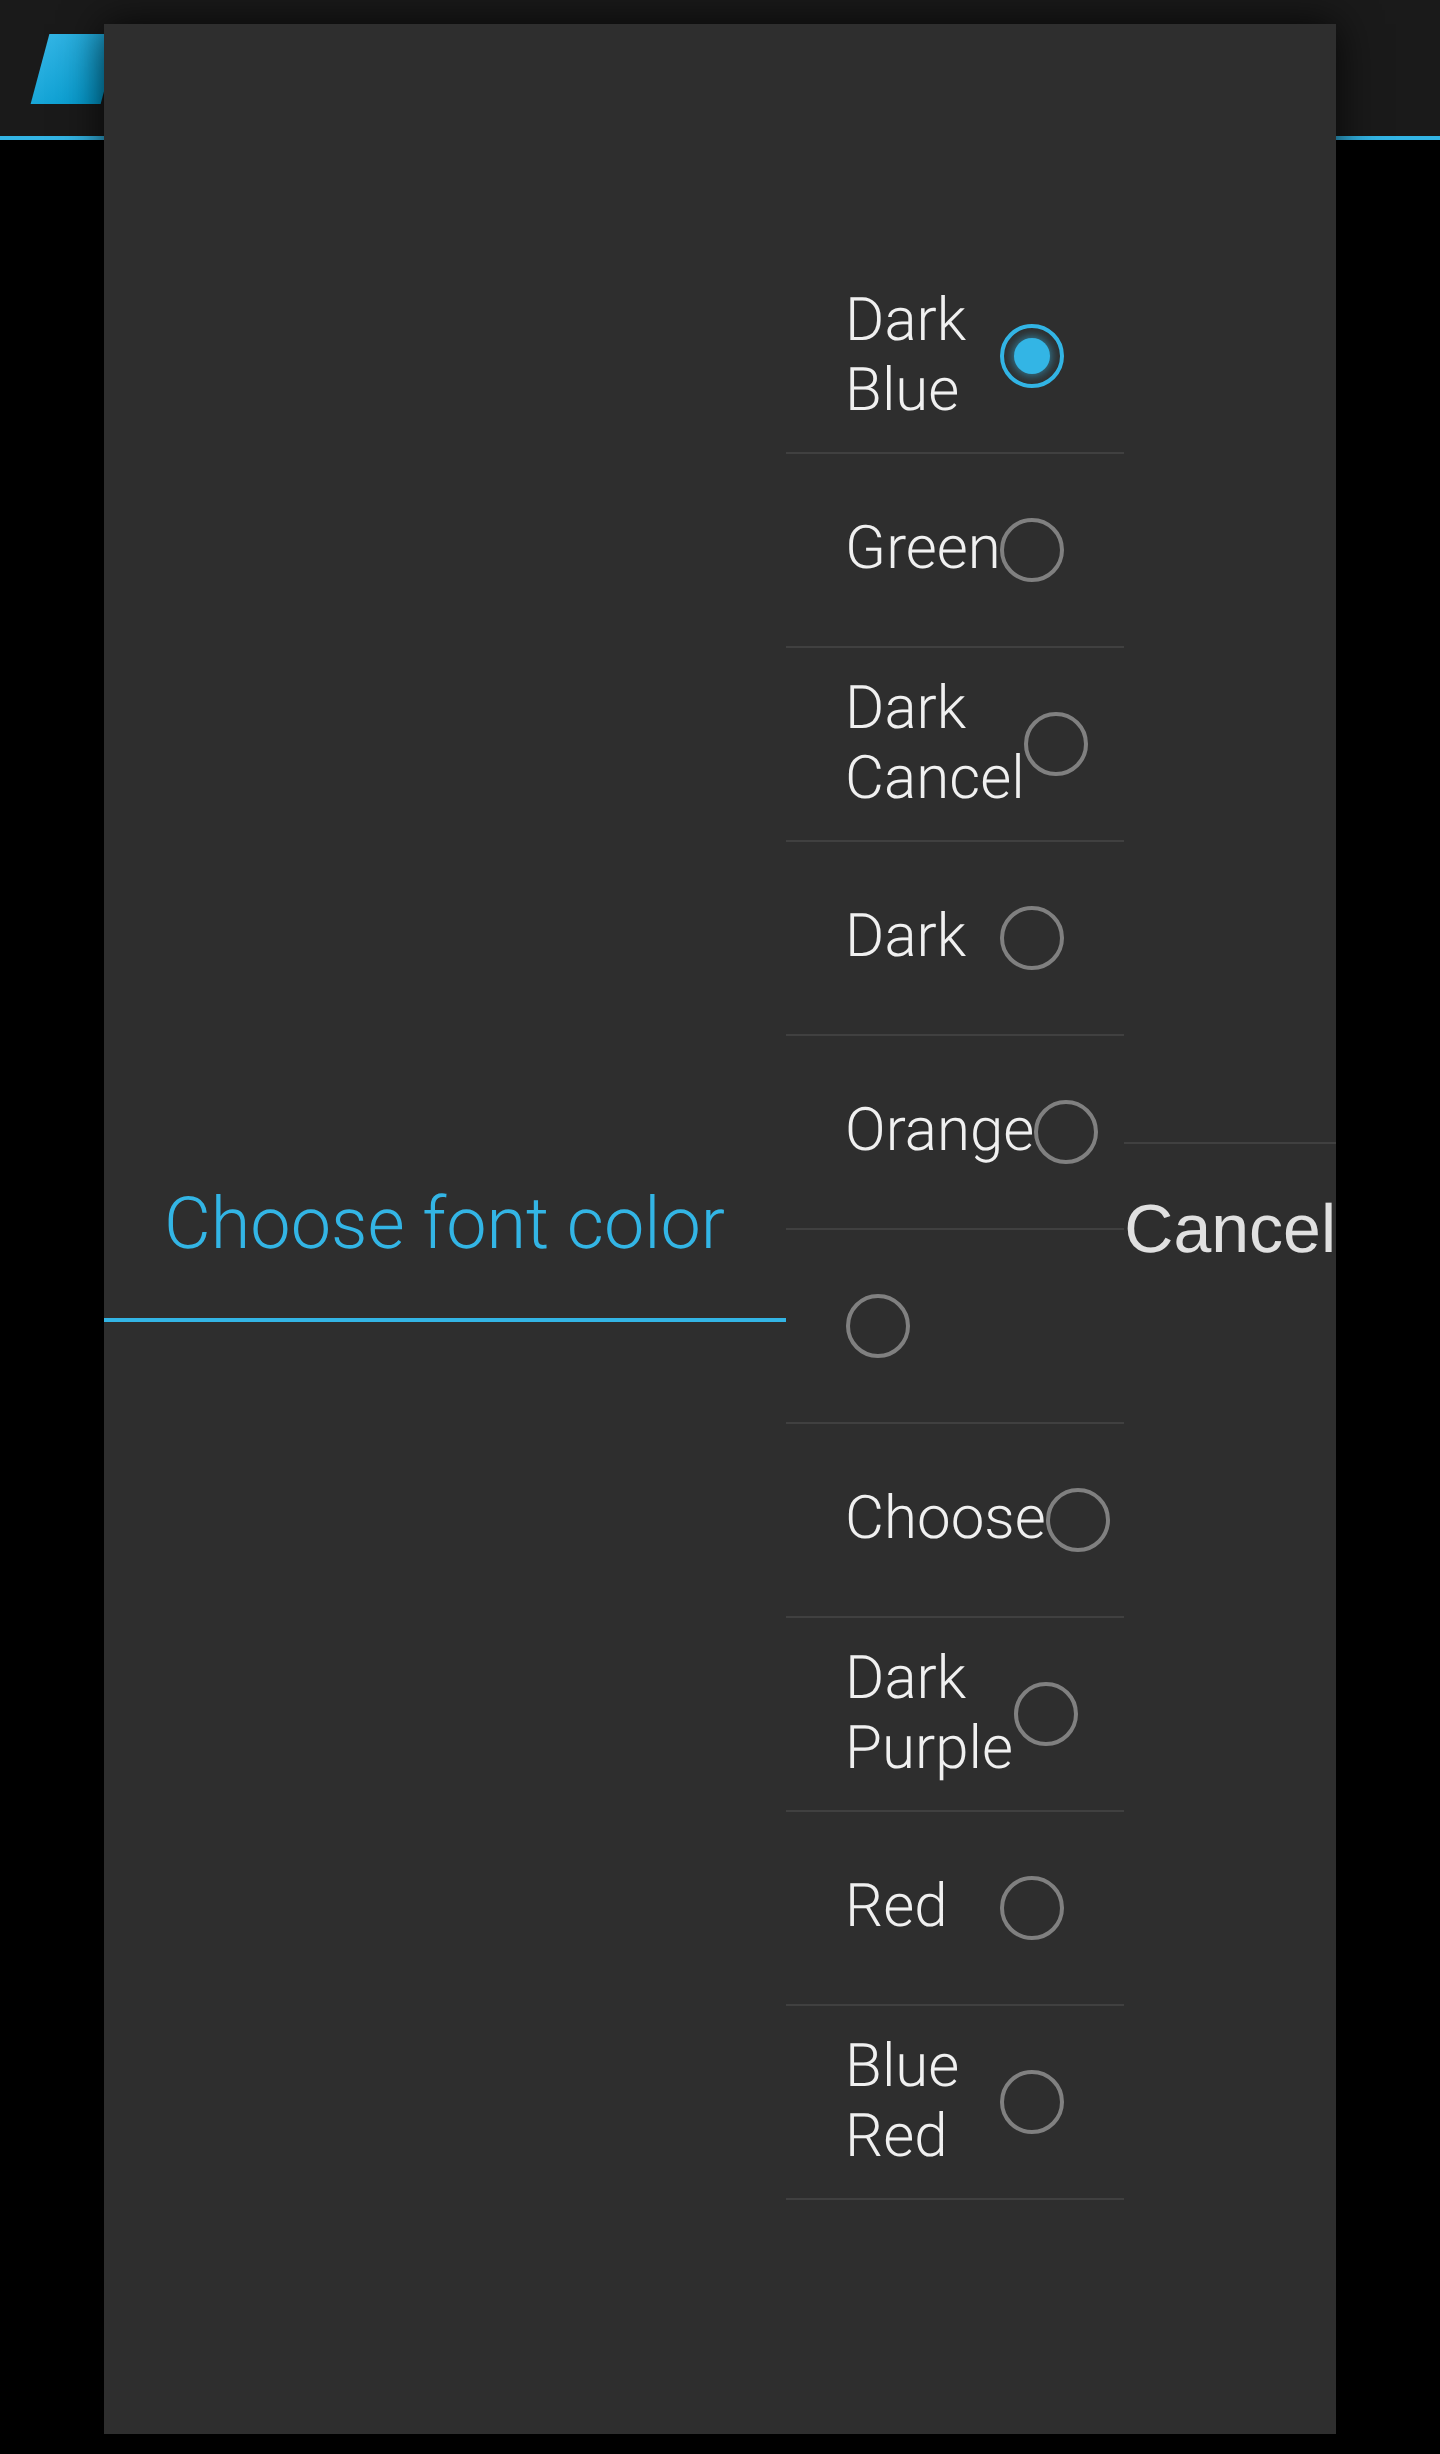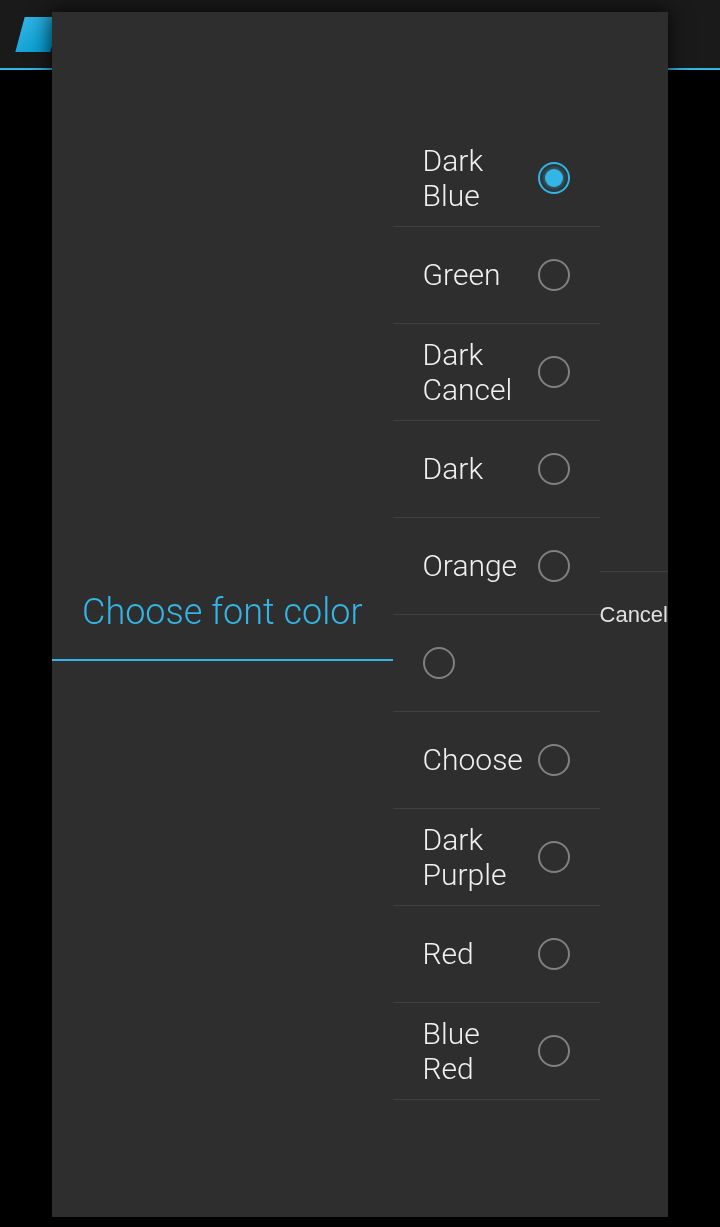--- a/index.html
+++ b/index.html
@@ -110,21 +110,21 @@
     .dialog-footer {
       height: 88px;
       display: flex;
       align-items: center;
       justify-content: center;
       border-top: 1px solid #404040;
     }
     
     .cancel-button {
       color: #e0e0e0;
-      font-size: 22px;
+      font-size: 34px;
       font-weight: 300;
       background: none;
       border: none;
       width: 100%;
       height: 100%;
       cursor: pointer;
     }
   </style>
 </head>
 <body>

